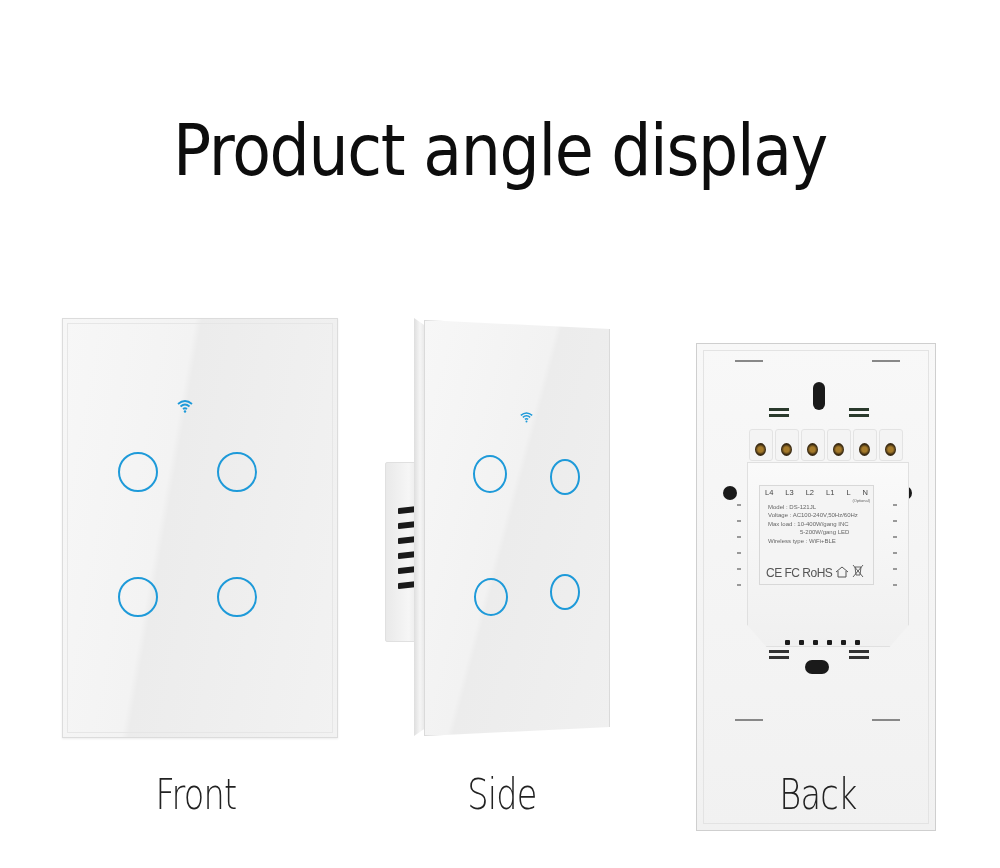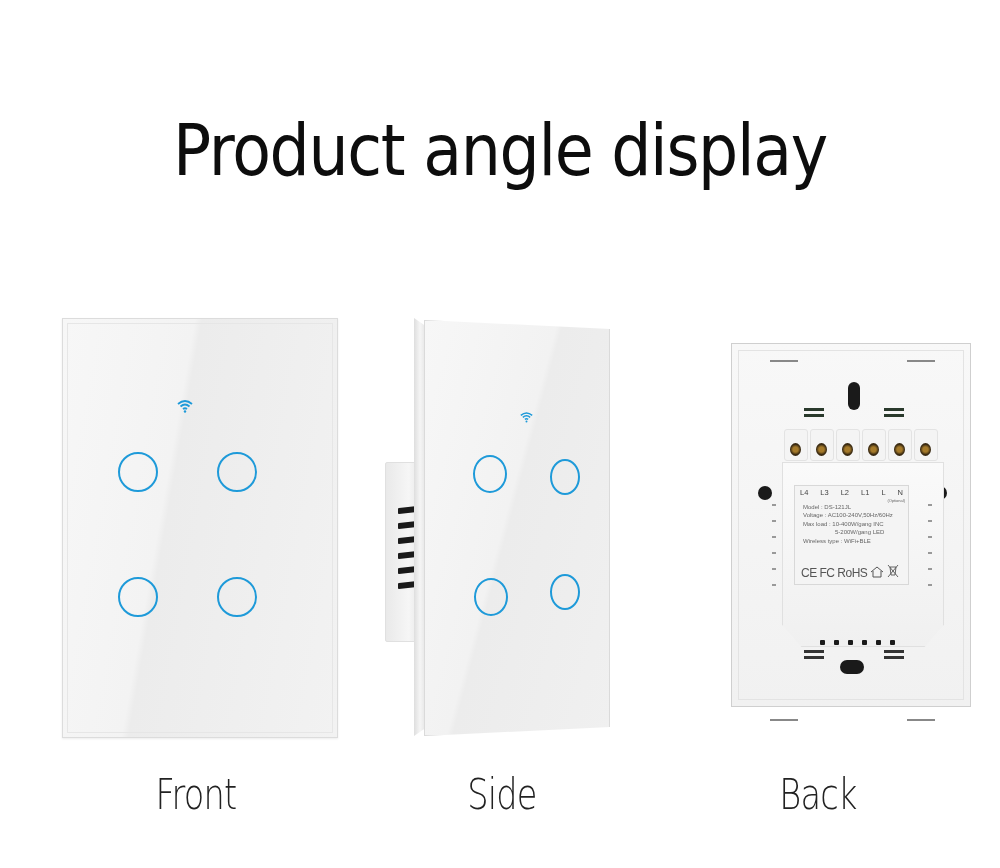--- a/index.html
+++ b/index.html
@@ -47,21 +47,21 @@
       clip-path: polygon(0 0, 100% 2%, 100% 98%, 0 100%);
     }
     .side-glass {
       position: absolute; left: 424px; top: 320px; width: 184px; height: 414px;
       background: linear-gradient(105deg, #f7f7f7 0%, #f2f2f2 45%, #ececec 47%, #f0f0f0 100%);
       border: 1px solid #dadada;
       clip-path: polygon(0 0, 100% 9px, 100% calc(100% - 9px), 0 100%);
     }
     
     .back {
-      position: absolute; left: 731px; top: 343px; width: 240px; height: 364px;
+      position: absolute; left: 696px; top: 343px; width: 240px; height: 488px;
       background: linear-gradient(180deg, #f8f8f8, #f1f1f1);
       border: 1px solid #cfcfcf; box-sizing: border-box;
     }
     .back-inner { position: absolute; inset: 6px; border: 1px solid #e3e3e3; }
     .slot { position: absolute; background: #1a1a1a; border-radius: 8px; }
     .dash { position: absolute; height: 3px; width: 20px; background: #2a3a2c; }
     .dash.grey { background: #888; height: 2px; width: 28px; }
     .module {
       position: absolute; left: 50px; top: 118px; width: 160px; height: 183px;
       background: linear-gradient(180deg, #fafafa, #f0f0f0);

